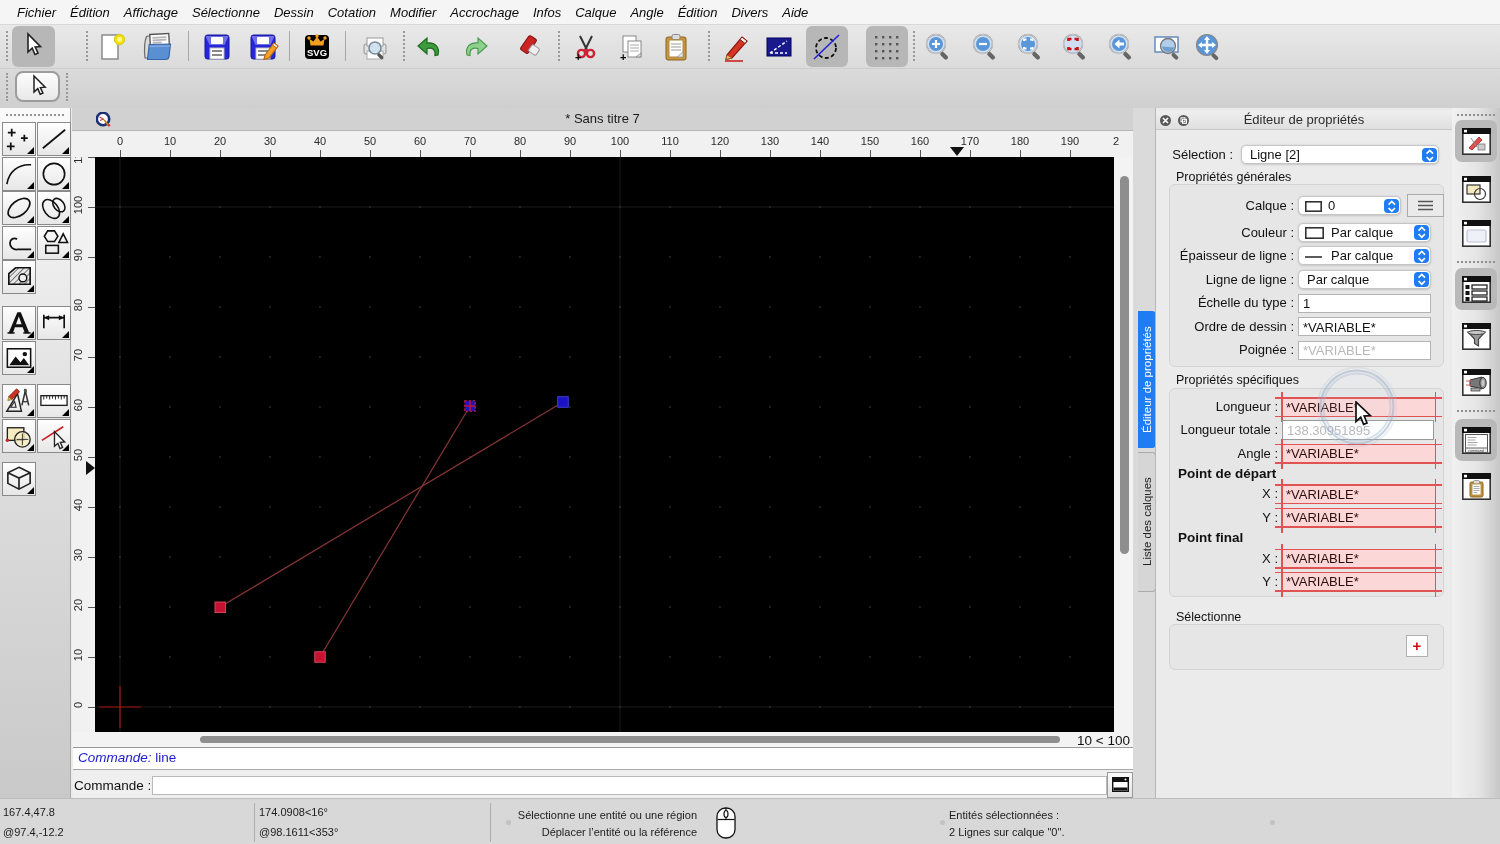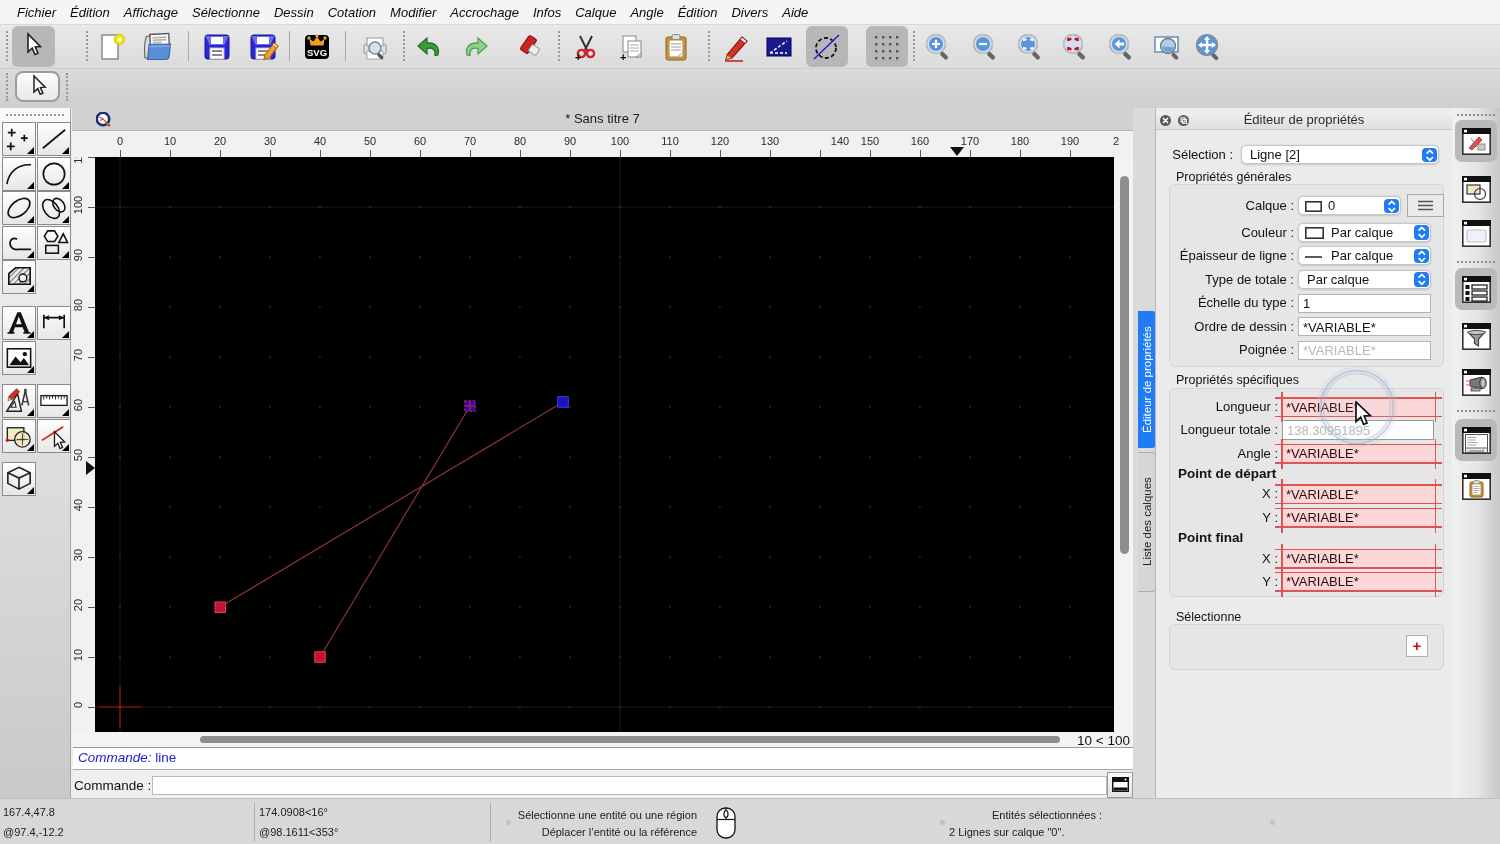--- a/index.html
+++ b/index.html
@@ -423,21 +423,21 @@
         <span class="hnum" style="left:498px;">90</span>
         <span class="htick" style="left:498px;"></span>
         <span class="hnum" style="left:548px;">100</span>
         <span class="htick" style="left:548px;"></span>
         <span class="hnum" style="left:598px;">110</span>
         <span class="htick" style="left:598px;"></span>
         <span class="hnum" style="left:648px;">120</span>
         <span class="htick" style="left:648px;"></span>
         <span class="hnum" style="left:698px;">130</span>
         <span class="htick" style="left:698px;"></span>
-        <span class="hnum" style="left:768px;">140</span>
+        <span class="hnum" style="left:748px;">140</span>
         <span class="htick" style="left:748px;"></span>
         <span class="hnum" style="left:798px;">150</span>
         <span class="htick" style="left:798px;"></span>
         <span class="hnum" style="left:848px;">160</span>
         <span class="htick" style="left:848px;"></span>
         <span class="hnum" style="left:898px;">170</span>
         <span class="htick" style="left:898px;"></span>
         <span class="hnum" style="left:948px;">180</span>
         <span class="htick" style="left:948px;"></span>
         <span class="hnum" style="left:998px;">190</span>
@@ -749,21 +749,21 @@
 <div class="sdot" style="left:506px;top:21px;"></div>
 <div style="position:absolute;left:0px;width:697px;top:10px;text-align:right;">Sélectionne une entité ou une région</div>
 <div style="position:absolute;left:0px;width:697px;top:27px;text-align:right;">Déplacer l’entité ou la référence</div>
 <svg style="position:absolute;left:714px;top:8px;" width="24" height="33" viewBox="0 0 24 33">
 <rect x="3" y="1" width="18" height="30" rx="8.5" fill="#fff" stroke="#111" stroke-width="1.3"></rect>
 <path d="M3.5 12.5 h17" stroke="#111" stroke-width="1.2"></path>
 <path d="M12 1 v11" stroke="#111" stroke-width="1.2"></path>
 <ellipse cx="12" cy="7" rx="2" ry="3.5" fill="#fff" stroke="#111" stroke-width="1.2"></ellipse>
 </svg>
 <div class="sdot" style="left:940px;top:21px;"></div>
-<div style="position:absolute;left:992px;top:10px;">Entités sélectionnées :</div>
+<div style="position:absolute;left:949px;top:10px;">Entités sélectionnées :</div>
 <div style="position:absolute;left:949px;top:27px;">2 Lignes sur calque "0".</div>
 <div class="sdot" style="left:1270px;top:21px;"></div>
 </div>
 <div id="tabrail">
 <div class="vtab" id="tabblue">Éditeur de propriétés</div>
 <div class="vtab" id="tabgray">Liste des calques</div>
 </div>
 <div id="panel">
       <div id="phead">
         <span class="t">Éditeur de propriétés</span>
@@ -815,21 +815,21 @@
       <div class="dropdown" style="left:142px;top:138px;width:133px;">
         <svg width="17" height="12" viewBox="0 0 17 12" style="position:absolute;left:6px;top:3.5px;">
           <path d="M0 6 h17" stroke="#333" stroke-width="1.6"></path>
         </svg>
         <span class="ddtext" style="left:32px;">Par calque</span>
         <div class="stepper"><svg width="15.5" height="14.5" viewBox="0 0 15.5 14.5">
             <path d="M4.6 5.6 l3.2 -3.2 3.2 3.2" stroke="#fff" stroke-width="1.7" fill="none"></path>
             <path d="M4.6 9 l3.2 3.2 3.2 -3.2" stroke="#fff" stroke-width="1.7" fill="none"></path>
           </svg></div>
       </div>
-      <div class="plabel" style="left:0px;top:163.5px;width:138px;">Type de totale :</div>
+      <div class="plabel" style="left:0px;top:163.5px;width:138px;">Ligne de ligne :</div>
       <div class="dropdown" style="left:142px;top:161.5px;width:133px;">
         <span class="ddtext" style="left:8px;">Par calque</span>
         <div class="stepper"><svg width="15.5" height="14.5" viewBox="0 0 15.5 14.5">
             <path d="M4.6 5.6 l3.2 -3.2 3.2 3.2" stroke="#fff" stroke-width="1.7" fill="none"></path>
             <path d="M4.6 9 l3.2 3.2 3.2 -3.2" stroke="#fff" stroke-width="1.7" fill="none"></path>
           </svg></div>
       </div>
       <div class="plabel" style="left:0px;top:187px;width:138px;">Échelle du type :</div>
       <div class="pfield" style="left:142px;top:185.5px;width:133px;height:19px;">1</div>
       <div class="plabel" style="left:0px;top:210.5px;width:138px;">Ordre de dessin :</div>

